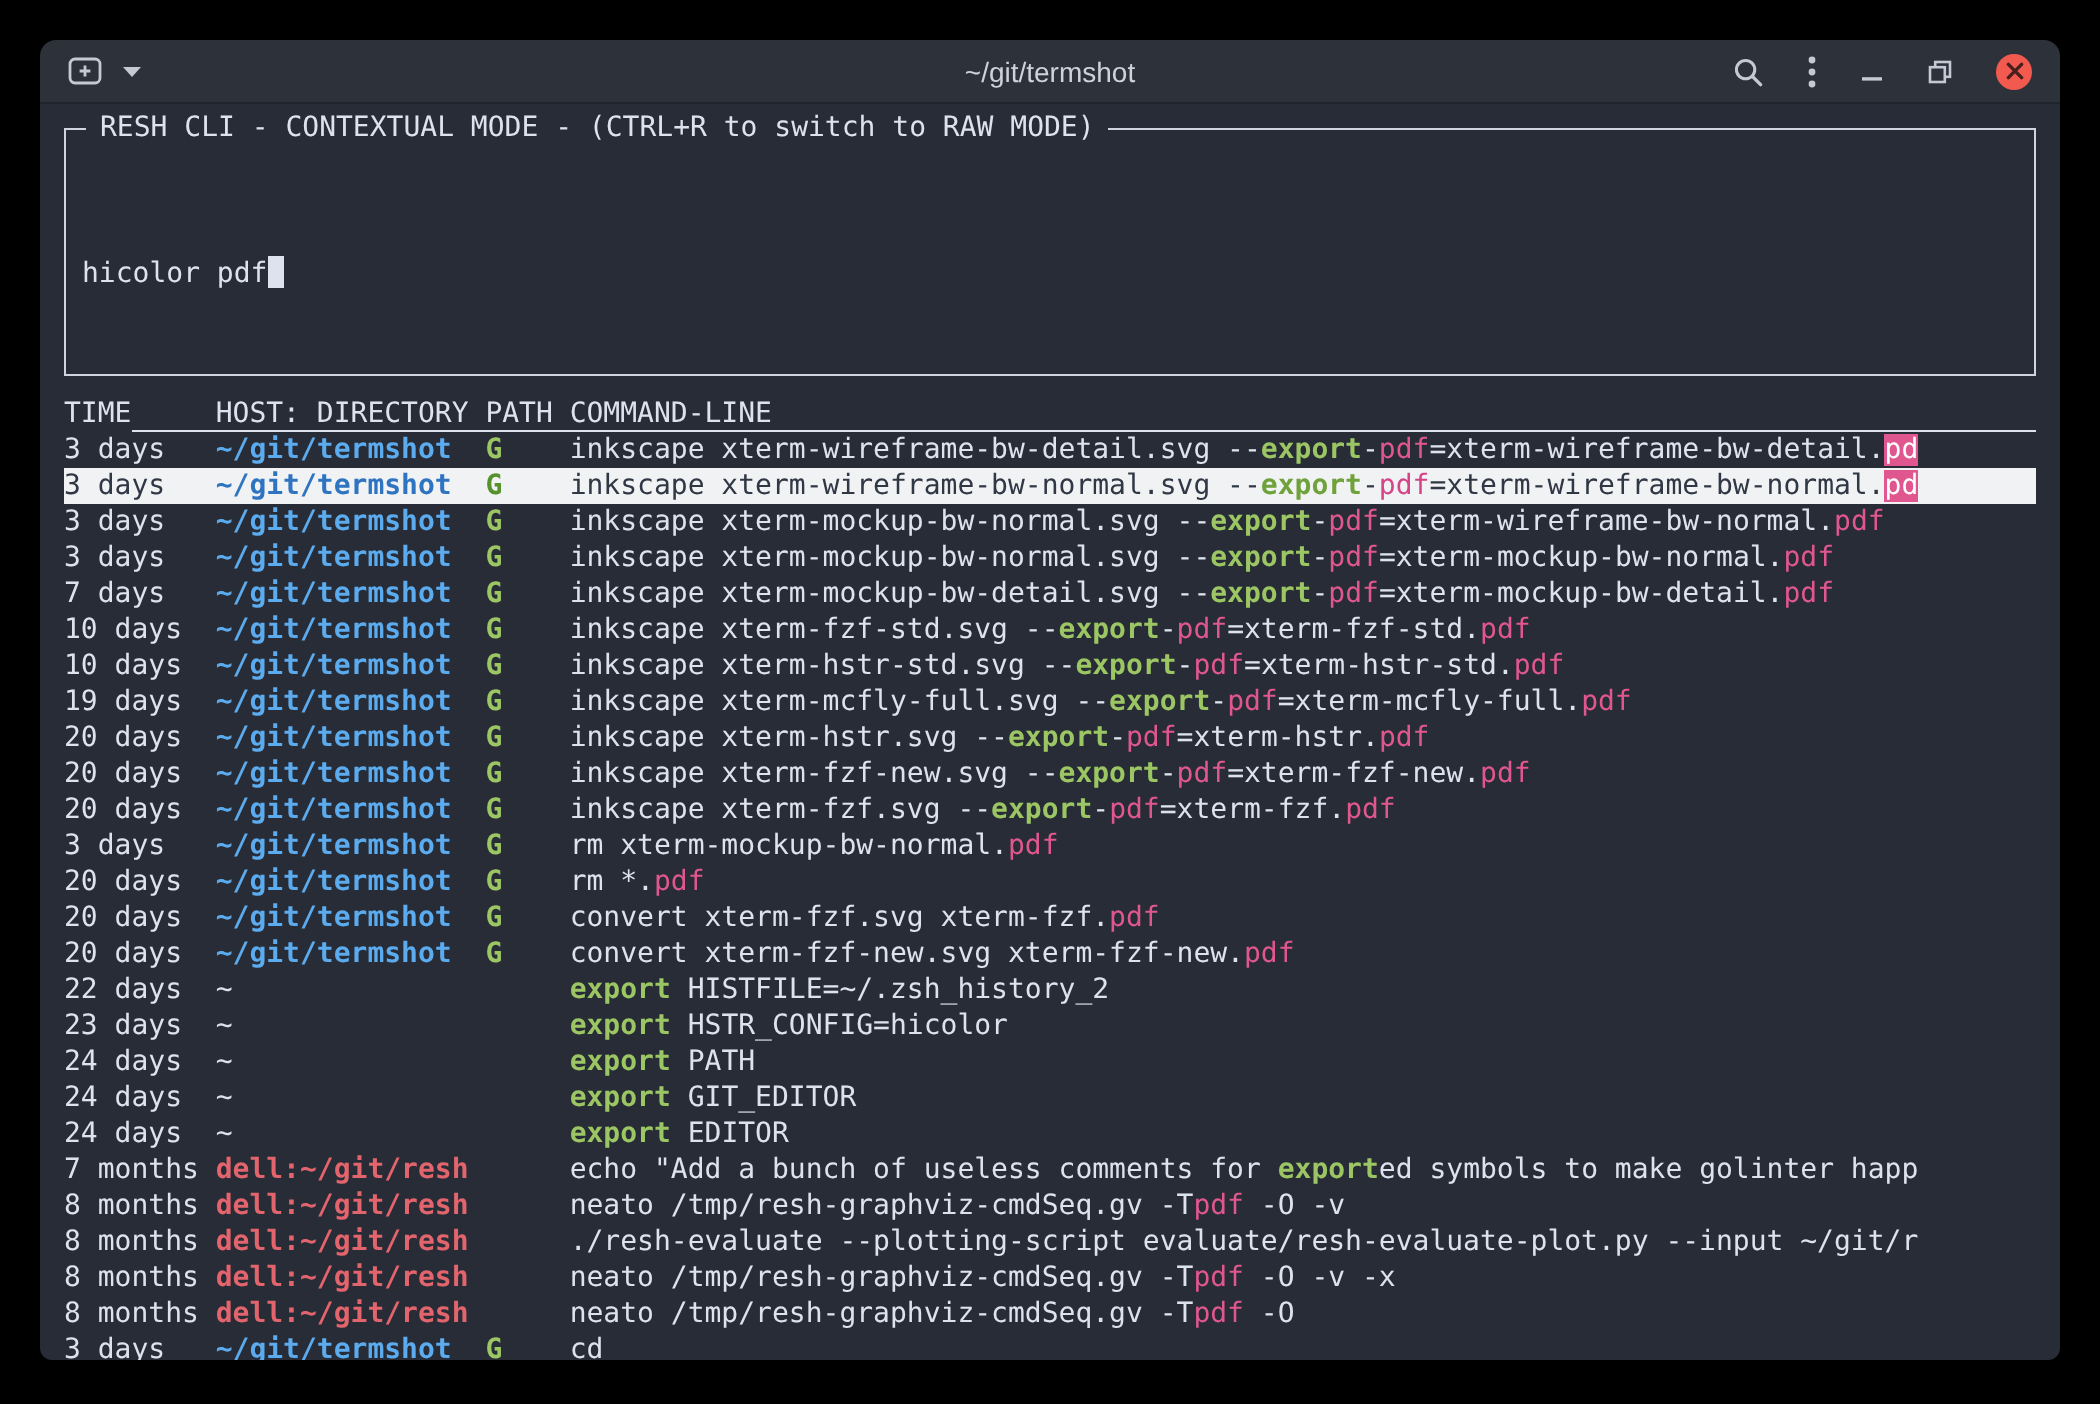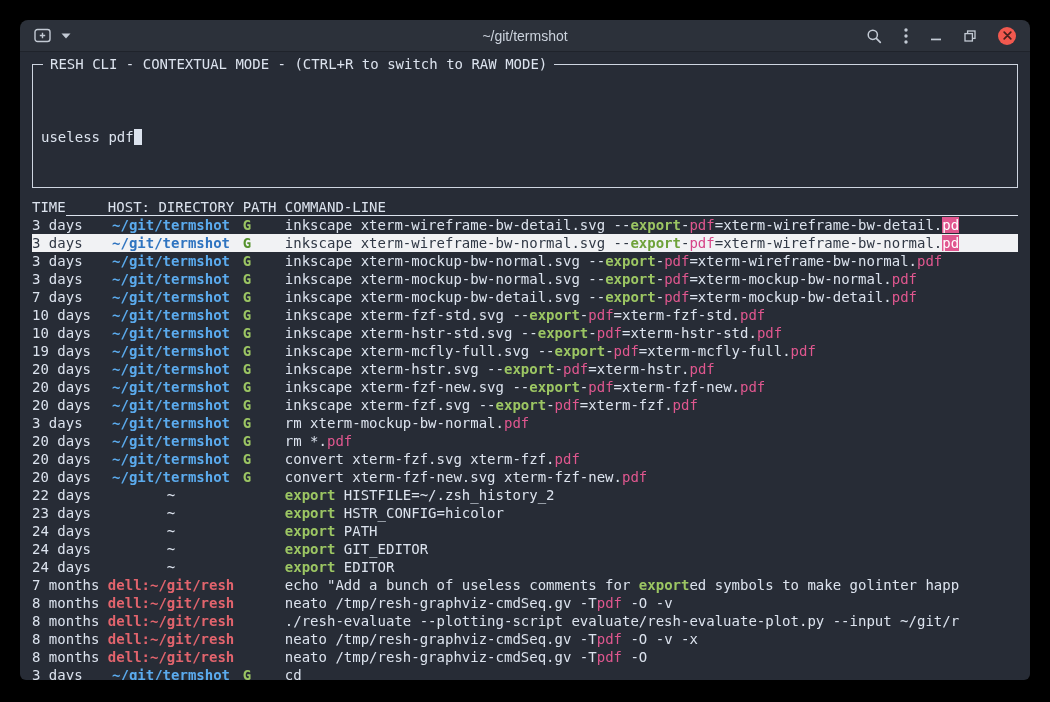--- a/index.html
+++ b/index.html
@@ -27,21 +27,21 @@
   .search-box{position:relative;border:1px solid var(--box-border,#ced5e0);margin:8px 0 10px;padding:9px 8px 5px;flex:0 0 auto}
   .box-title{position:absolute;top:-10px;left:10px;background:var(--bg,#272c36);padding:0 7px}
   .query-line{height:18px}
   .cursor{display:inline-block;width:1ch;height:16px;background:var(--fg,#dce3ee);vertical-align:middle;margin-top:-2px}
 
   .hdr,.row{display:flex;height:18px;flex:0 0 18px}
   .hdr{position:relative}
   .hdr::after{content:"";position:absolute;left:4ch;right:0;bottom:0;height:1px;background:var(--fg,#dce3ee)}
   .col{display:block;flex:none}
   .col.time{width:8ch;text-align:left}
-  .col.host{width:15ch;text-align:center;margin-left:1ch;font-weight:bold}
+  .col.host{width:15ch;text-align:left;margin-left:1ch;font-weight:bold}
   .col.host.home{font-weight:normal;color:var(--fg,#dce3ee)}
   .col.host.local{color:var(--blue,#5babee)}
   .col.host.remote{color:var(--red,#e2646d)}
   .col.flag{width:5ch;margin-left:1ch;color:var(--green,#9cc663);font-weight:bold}
   .col.cmd{flex:1 1 auto;min-width:0;overflow:hidden}
   .hdr .col{font-weight:normal;color:var(--fg,#dce3ee)}
 
   .kw{color:var(--green,#9cc663);font-weight:bold}
   .match{color:var(--pink,#e0578f);font-weight:normal}
   .match-trunc{background:var(--pink,#e0578f);color:#ffffff;font-weight:normal}
@@ -107,21 +107,21 @@
           </svg>
         </span>
       </button>
     </div>
   </div>
 
   <div class="term">
 
     <div class="search-box">
       <span class="box-title">RESH CLI - CONTEXTUAL MODE - (CTRL+R to switch to RAW MODE)</span>
-      <div class="query-line"><span>useless pdf</span><span class="cursor"></span></div>
+      <div class="query-line"><span>hicolor pdf</span><span class="cursor"></span></div>
     </div>
 
     <div class="hdr">
       <span class="col time">TIME</span>
       <span class="col host home">HOST: DIRECTORY</span>
       <span class="col flag">PATH</span>
       <span class="col cmd">COMMAND-LINE</span>
     </div>
 
     <div class="rows"><div class="row"><span class="col time">3 days</span><span class="col host local">~/git/termshot</span><span class="col flag">G</span><span class="col cmd"><span>inkscape xterm-wireframe-bw-detail.svg --</span><span class="kw">export</span><span>-</span><span class="match">pdf</span><span>=xterm-wireframe-bw-detail.</span><span class="match-trunc">pd</span></span></div><div class="row selected"><span class="col time">3 days</span><span class="col host local">~/git/termshot</span><span class="col flag">G</span><span class="col cmd"><span>inkscape xterm-wireframe-bw-normal.svg --</span><span class="kw">export</span><span>-</span><span class="match">pdf</span><span>=xterm-wireframe-bw-normal.</span><span class="match-trunc">pd</span></span></div><div class="row"><span class="col time">3 days</span><span class="col host local">~/git/termshot</span><span class="col flag">G</span><span class="col cmd"><span>inkscape xterm-mockup-bw-normal.svg --</span><span class="kw">export</span><span>-</span><span class="match">pdf</span><span>=xterm-wireframe-bw-normal.</span><span class="match">pdf</span></span></div><div class="row"><span class="col time">3 days</span><span class="col host local">~/git/termshot</span><span class="col flag">G</span><span class="col cmd"><span>inkscape xterm-mockup-bw-normal.svg --</span><span class="kw">export</span><span>-</span><span class="match">pdf</span><span>=xterm-mockup-bw-normal.</span><span class="match">pdf</span></span></div><div class="row"><span class="col time">7 days</span><span class="col host local">~/git/termshot</span><span class="col flag">G</span><span class="col cmd"><span>inkscape xterm-mockup-bw-detail.svg --</span><span class="kw">export</span><span>-</span><span class="match">pdf</span><span>=xterm-mockup-bw-detail.</span><span class="match">pdf</span></span></div><div class="row"><span class="col time">10 days</span><span class="col host local">~/git/termshot</span><span class="col flag">G</span><span class="col cmd"><span>inkscape xterm-fzf-std.svg --</span><span class="kw">export</span><span>-</span><span class="match">pdf</span><span>=xterm-fzf-std.</span><span class="match">pdf</span></span></div><div class="row"><span class="col time">10 days</span><span class="col host local">~/git/termshot</span><span class="col flag">G</span><span class="col cmd"><span>inkscape xterm-hstr-std.svg --</span><span class="kw">export</span><span>-</span><span class="match">pdf</span><span>=xterm-hstr-std.</span><span class="match">pdf</span></span></div><div class="row"><span class="col time">19 days</span><span class="col host local">~/git/termshot</span><span class="col flag">G</span><span class="col cmd"><span>inkscape xterm-mcfly-full.svg --</span><span class="kw">export</span><span>-</span><span class="match">pdf</span><span>=xterm-mcfly-full.</span><span class="match">pdf</span></span></div><div class="row"><span class="col time">20 days</span><span class="col host local">~/git/termshot</span><span class="col flag">G</span><span class="col cmd"><span>inkscape xterm-hstr.svg --</span><span class="kw">export</span><span>-</span><span class="match">pdf</span><span>=xterm-hstr.</span><span class="match">pdf</span></span></div><div class="row"><span class="col time">20 days</span><span class="col host local">~/git/termshot</span><span class="col flag">G</span><span class="col cmd"><span>inkscape xterm-fzf-new.svg --</span><span class="kw">export</span><span>-</span><span class="match">pdf</span><span>=xterm-fzf-new.</span><span class="match">pdf</span></span></div><div class="row"><span class="col time">20 days</span><span class="col host local">~/git/termshot</span><span class="col flag">G</span><span class="col cmd"><span>inkscape xterm-fzf.svg --</span><span class="kw">export</span><span>-</span><span class="match">pdf</span><span>=xterm-fzf.</span><span class="match">pdf</span></span></div><div class="row"><span class="col time">3 days</span><span class="col host local">~/git/termshot</span><span class="col flag">G</span><span class="col cmd"><span>rm xterm-mockup-bw-normal.</span><span class="match">pdf</span></span></div><div class="row"><span class="col time">20 days</span><span class="col host local">~/git/termshot</span><span class="col flag">G</span><span class="col cmd"><span>rm *.</span><span class="match">pdf</span></span></div><div class="row"><span class="col time">20 days</span><span class="col host local">~/git/termshot</span><span class="col flag">G</span><span class="col cmd"><span>convert xterm-fzf.svg xterm-fzf.</span><span class="match">pdf</span></span></div><div class="row"><span class="col time">20 days</span><span class="col host local">~/git/termshot</span><span class="col flag">G</span><span class="col cmd"><span>convert xterm-fzf-new.svg xterm-fzf-new.</span><span class="match">pdf</span></span></div><div class="row"><span class="col time">22 days</span><span class="col host home">~</span><span class="col flag"></span><span class="col cmd"><span class="kw">export</span><span> HISTFILE=~/.zsh_history_2</span></span></div><div class="row"><span class="col time">23 days</span><span class="col host home">~</span><span class="col flag"></span><span class="col cmd"><span class="kw">export</span><span> HSTR_CONFIG=hicolor</span></span></div><div class="row"><span class="col time">24 days</span><span class="col host home">~</span><span class="col flag"></span><span class="col cmd"><span class="kw">export</span><span> PATH</span></span></div><div class="row"><span class="col time">24 days</span><span class="col host home">~</span><span class="col flag"></span><span class="col cmd"><span class="kw">export</span><span> GIT_EDITOR</span></span></div><div class="row"><span class="col time">24 days</span><span class="col host home">~</span><span class="col flag"></span><span class="col cmd"><span class="kw">export</span><span> EDITOR</span></span></div><div class="row"><span class="col time">7 months</span><span class="col host remote">dell:~/git/resh</span><span class="col flag"></span><span class="col cmd"><span>echo "Add a bunch of useless comments for </span><span class="kw">export</span><span>ed symbols to make golinter happ</span></span></div><div class="row"><span class="col time">8 months</span><span class="col host remote">dell:~/git/resh</span><span class="col flag"></span><span class="col cmd"><span>neato /tmp/resh-graphviz-cmdSeq.gv -T</span><span class="match">pdf</span><span> -O -v</span></span></div><div class="row"><span class="col time">8 months</span><span class="col host remote">dell:~/git/resh</span><span class="col flag"></span><span class="col cmd"><span>./resh-evaluate --plotting-script evaluate/resh-evaluate-plot.py --input ~/git/r</span></span></div><div class="row"><span class="col time">8 months</span><span class="col host remote">dell:~/git/resh</span><span class="col flag"></span><span class="col cmd"><span>neato /tmp/resh-graphviz-cmdSeq.gv -T</span><span class="match">pdf</span><span> -O -v -x</span></span></div><div class="row"><span class="col time">8 months</span><span class="col host remote">dell:~/git/resh</span><span class="col flag"></span><span class="col cmd"><span>neato /tmp/resh-graphviz-cmdSeq.gv -T</span><span class="match">pdf</span><span> -O</span></span></div><div class="row"><span class="col time">3 days</span><span class="col host local">~/git/termshot</span><span class="col flag">G</span><span class="col cmd"><span>cd</span></span></div></div>

